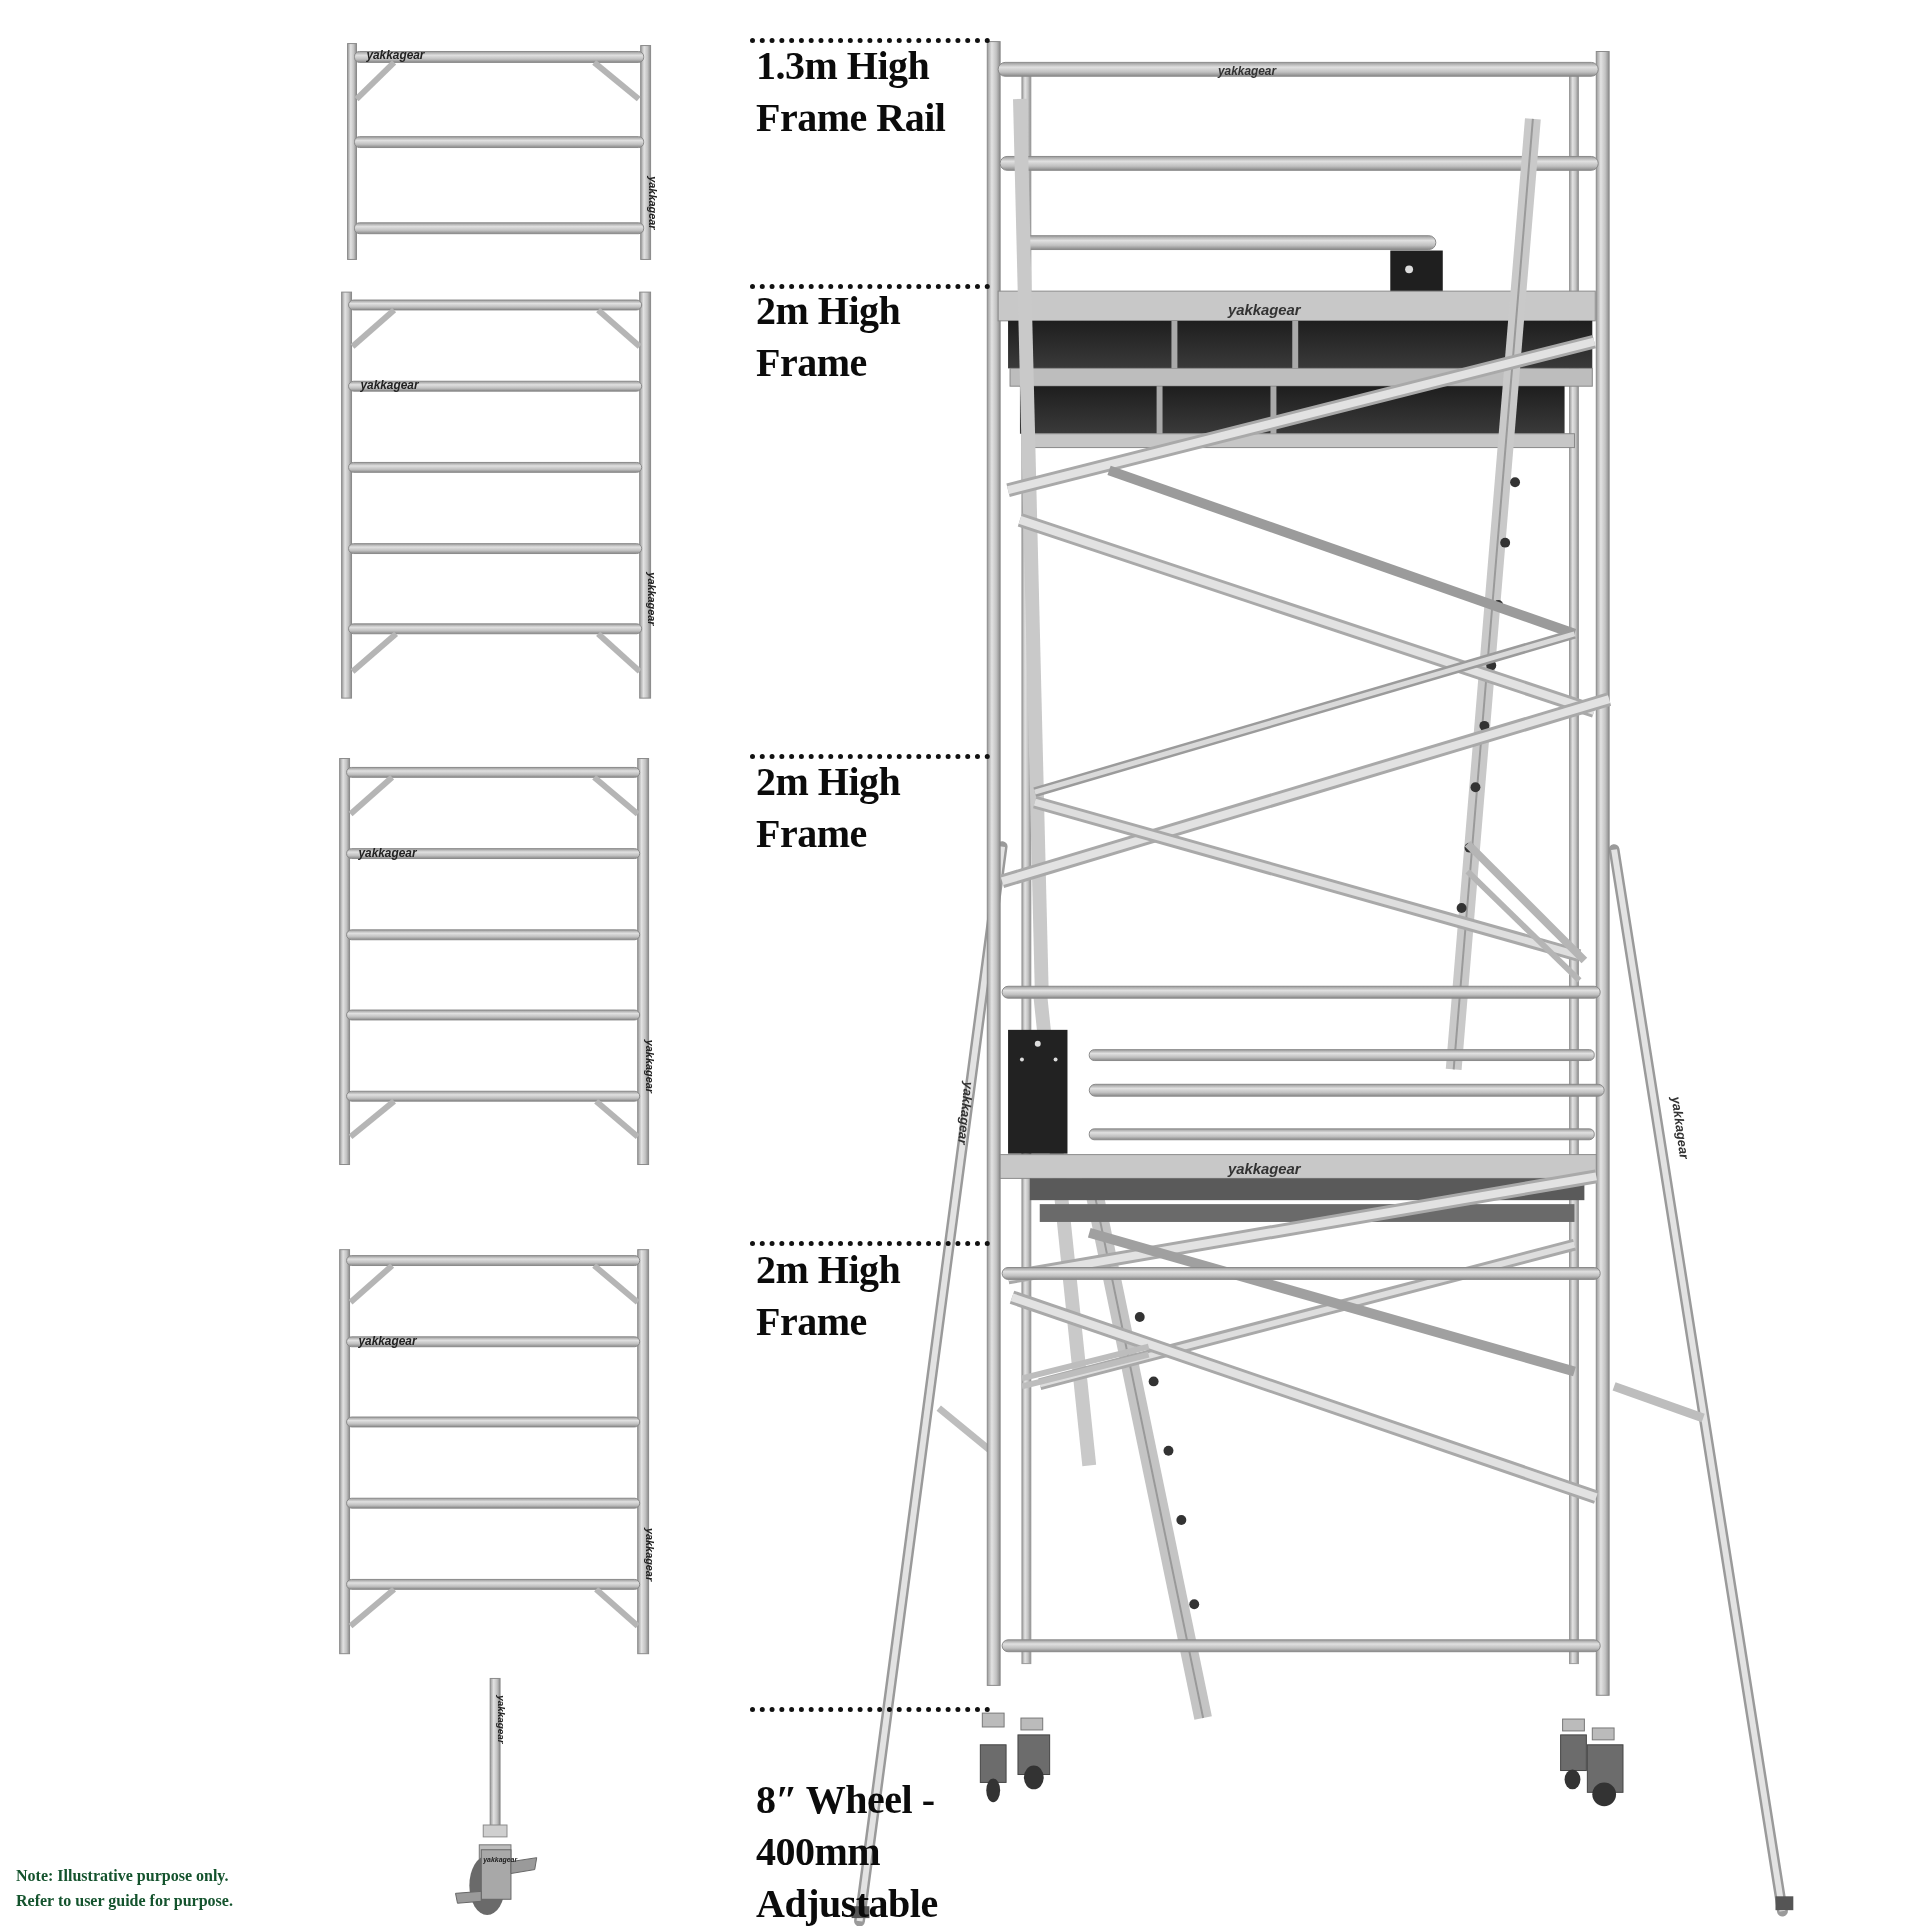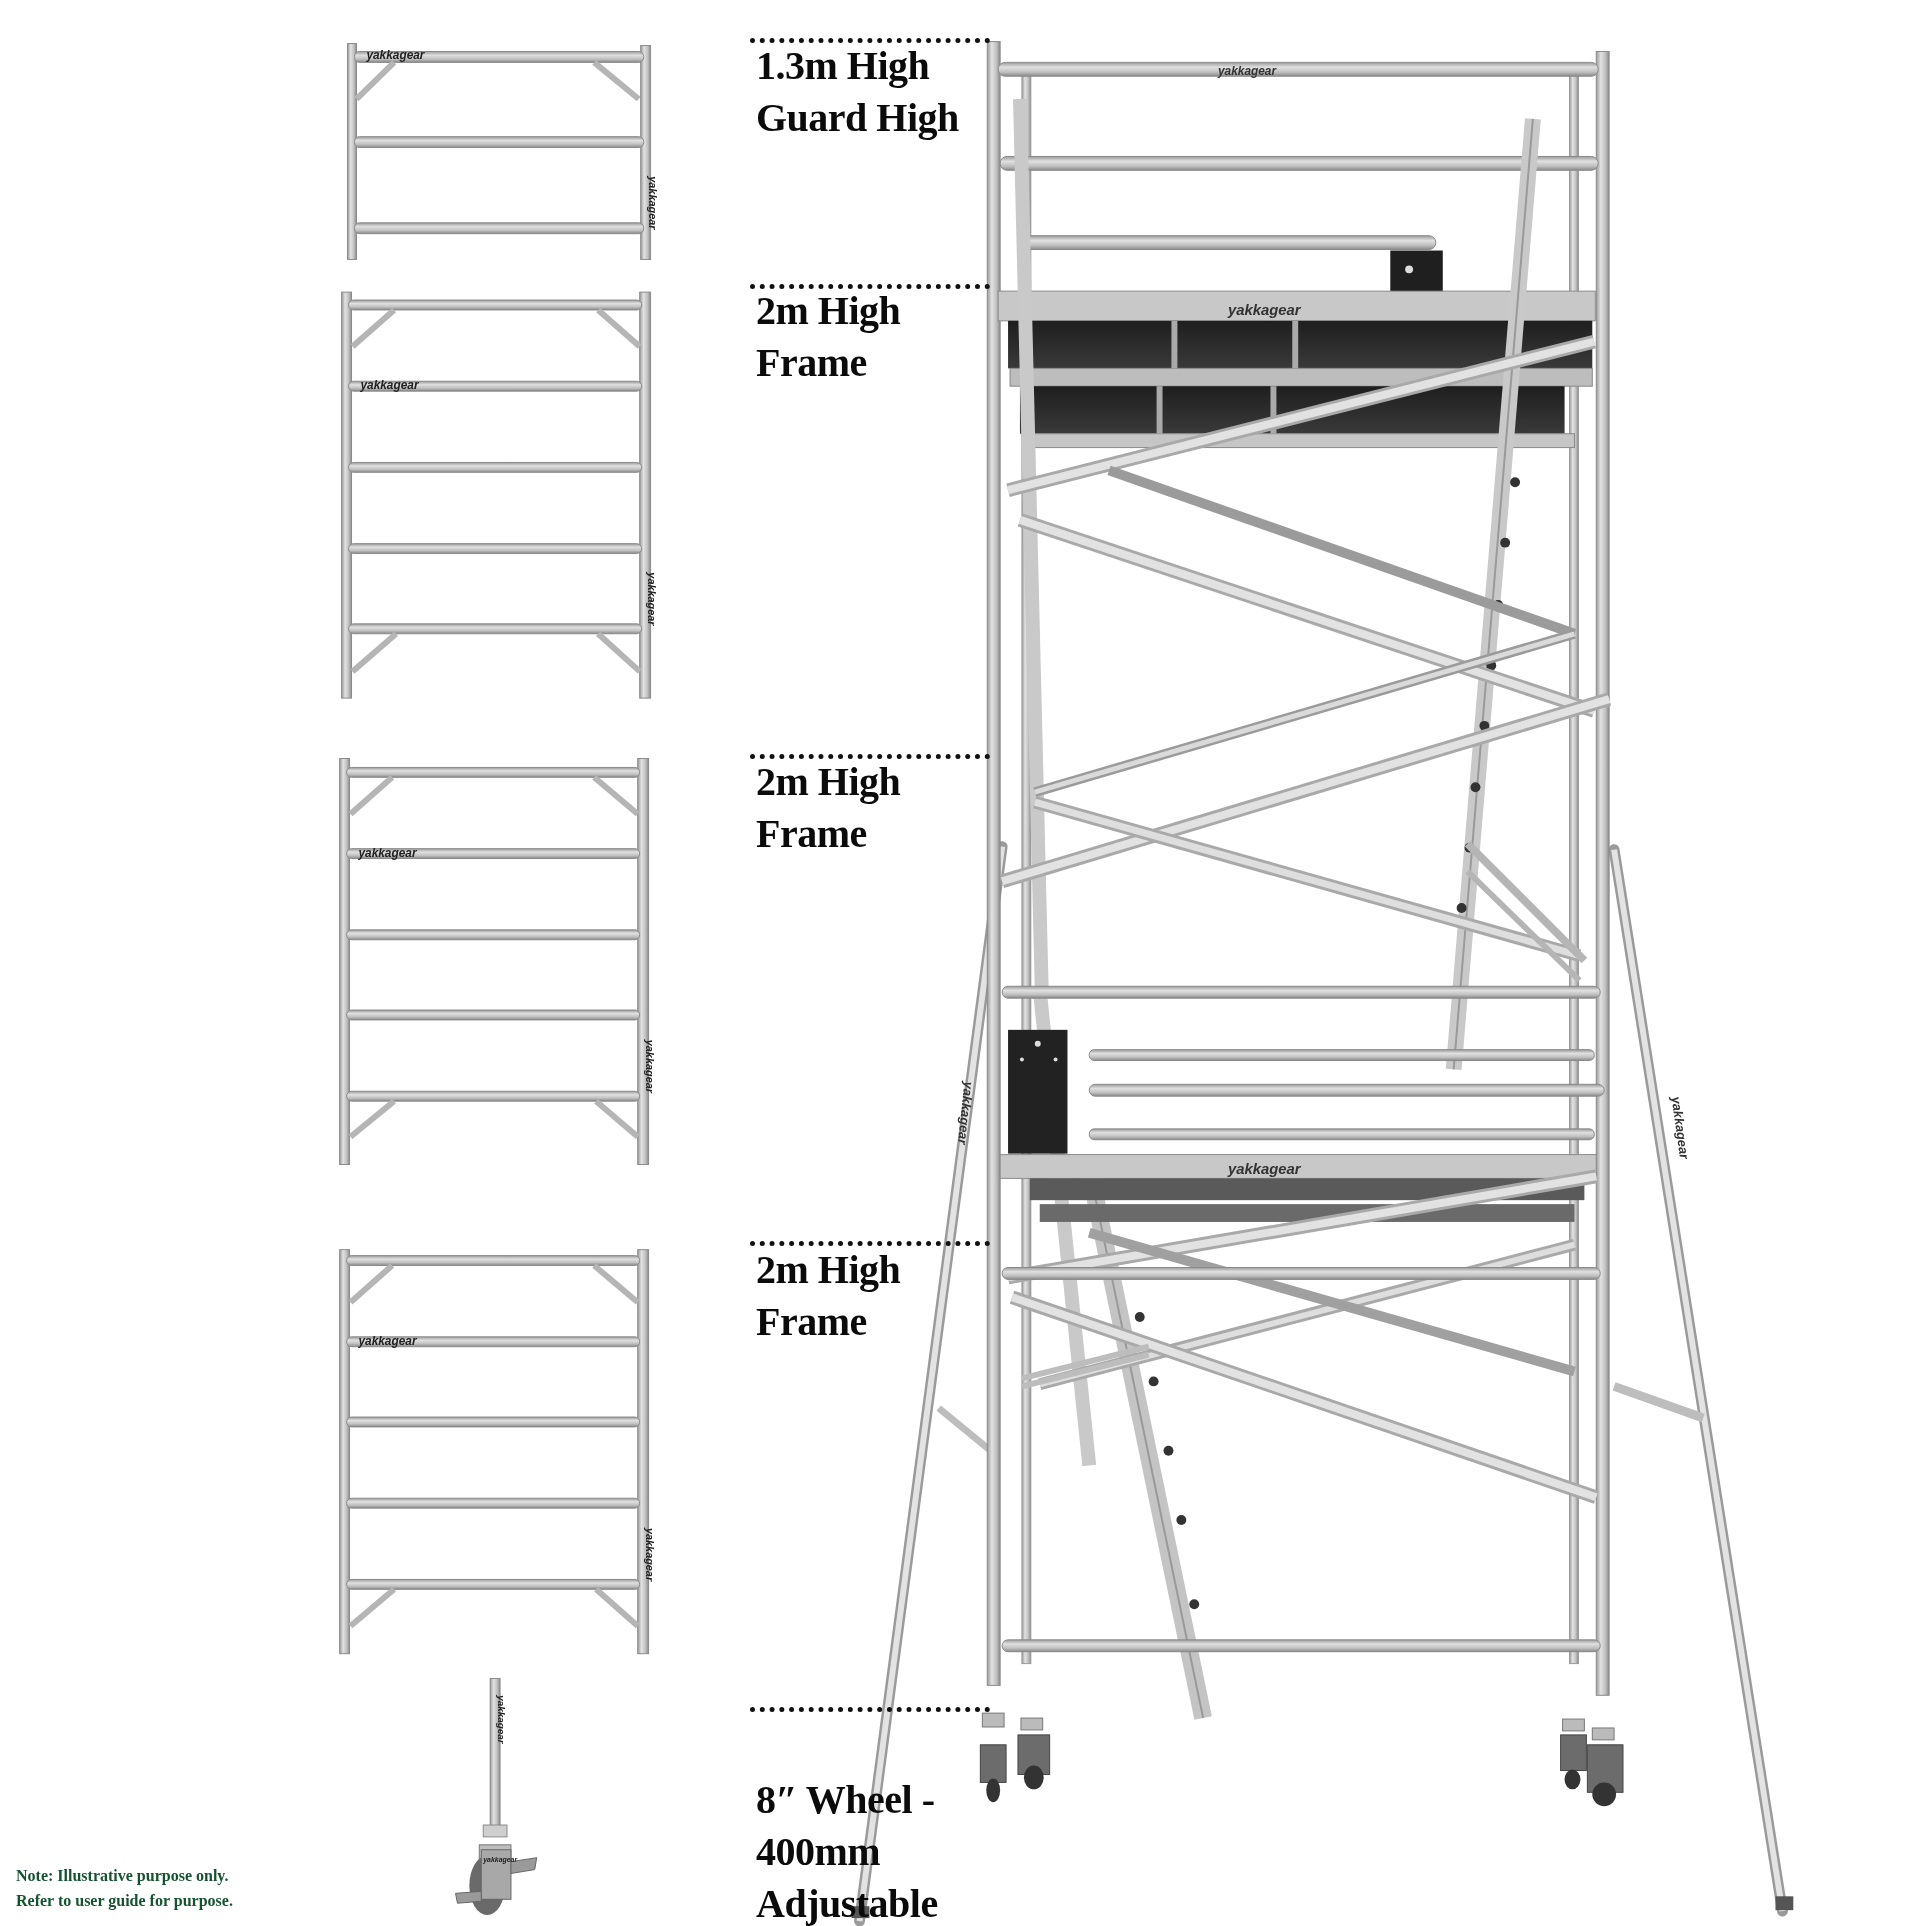--- a/index.html
+++ b/index.html
@@ -257,21 +257,21 @@
   </svg>
 
   <div class="dotline" style="left:750px; top:38px; width:240px;"></div>
   <div class="dotline" style="left:750px; top:284px; width:240px;"></div>
   <div class="dotline" style="left:750px; top:754px; width:240px;"></div>
   <div class="dotline" style="left:750px; top:1241px; width:240px;"></div>
   <div class="dotline" style="left:750px; top:1707px; width:240px;"></div>
 
   <div class="label" style="left:756px; top:40px;">
     <span>1.3m High</span>
-    <span>Guard High</span>
+    <span>Frame Rail</span>
   </div>
   <div class="label" style="left:756px; top:285px;">
     <span>2m High</span>
     <span>Frame</span>
   </div>
   <div class="label" style="left:756px; top:756px;">
     <span>2m High</span>
     <span>Frame</span>
   </div>
   <div class="label" style="left:756px; top:1244px;">

